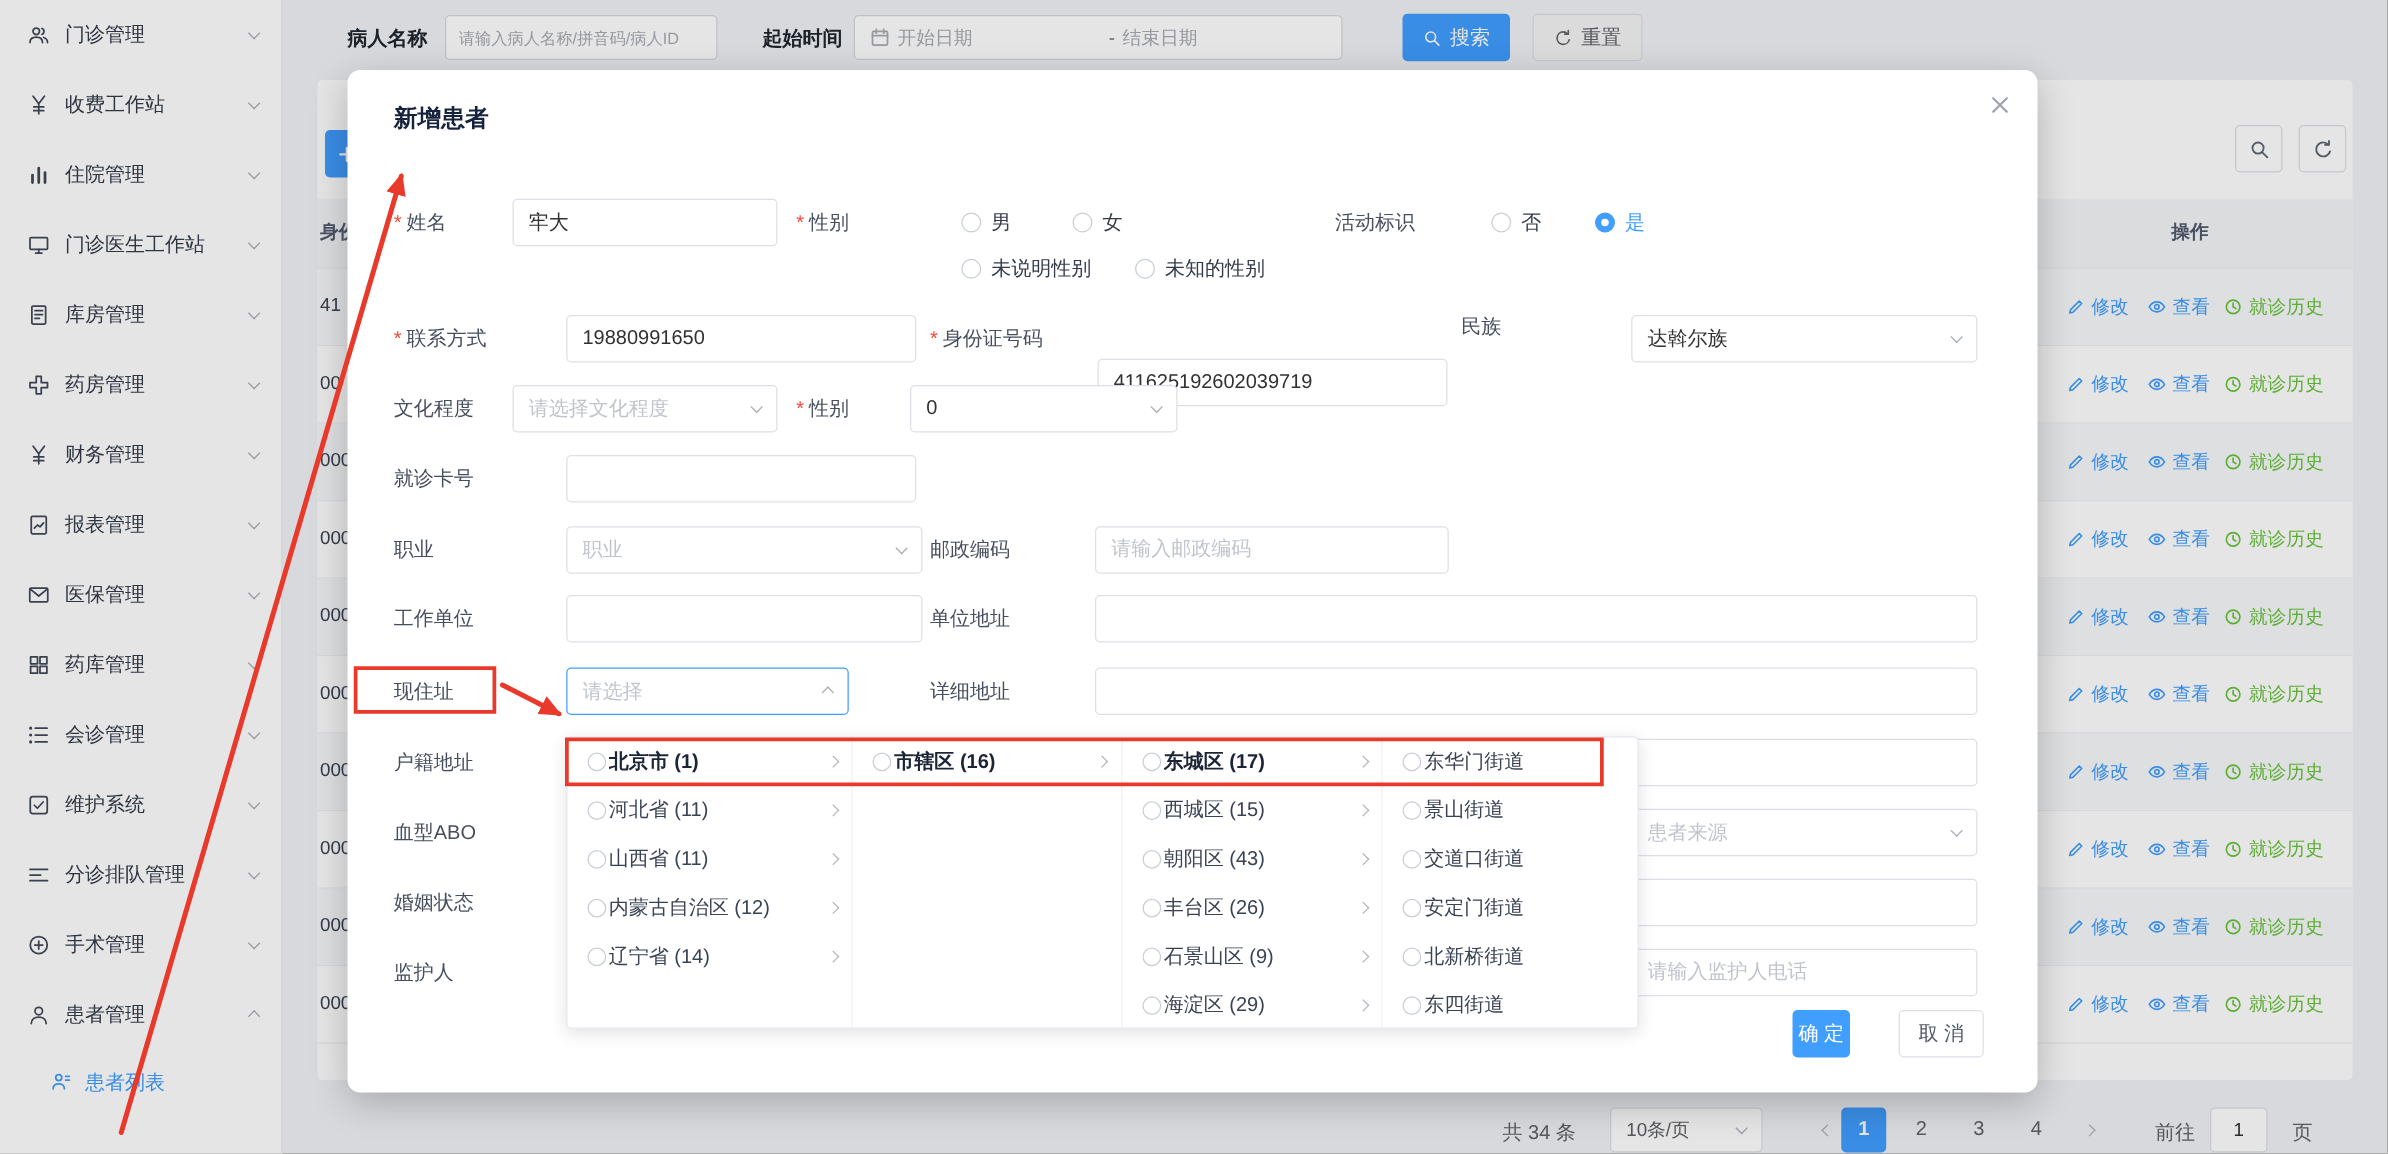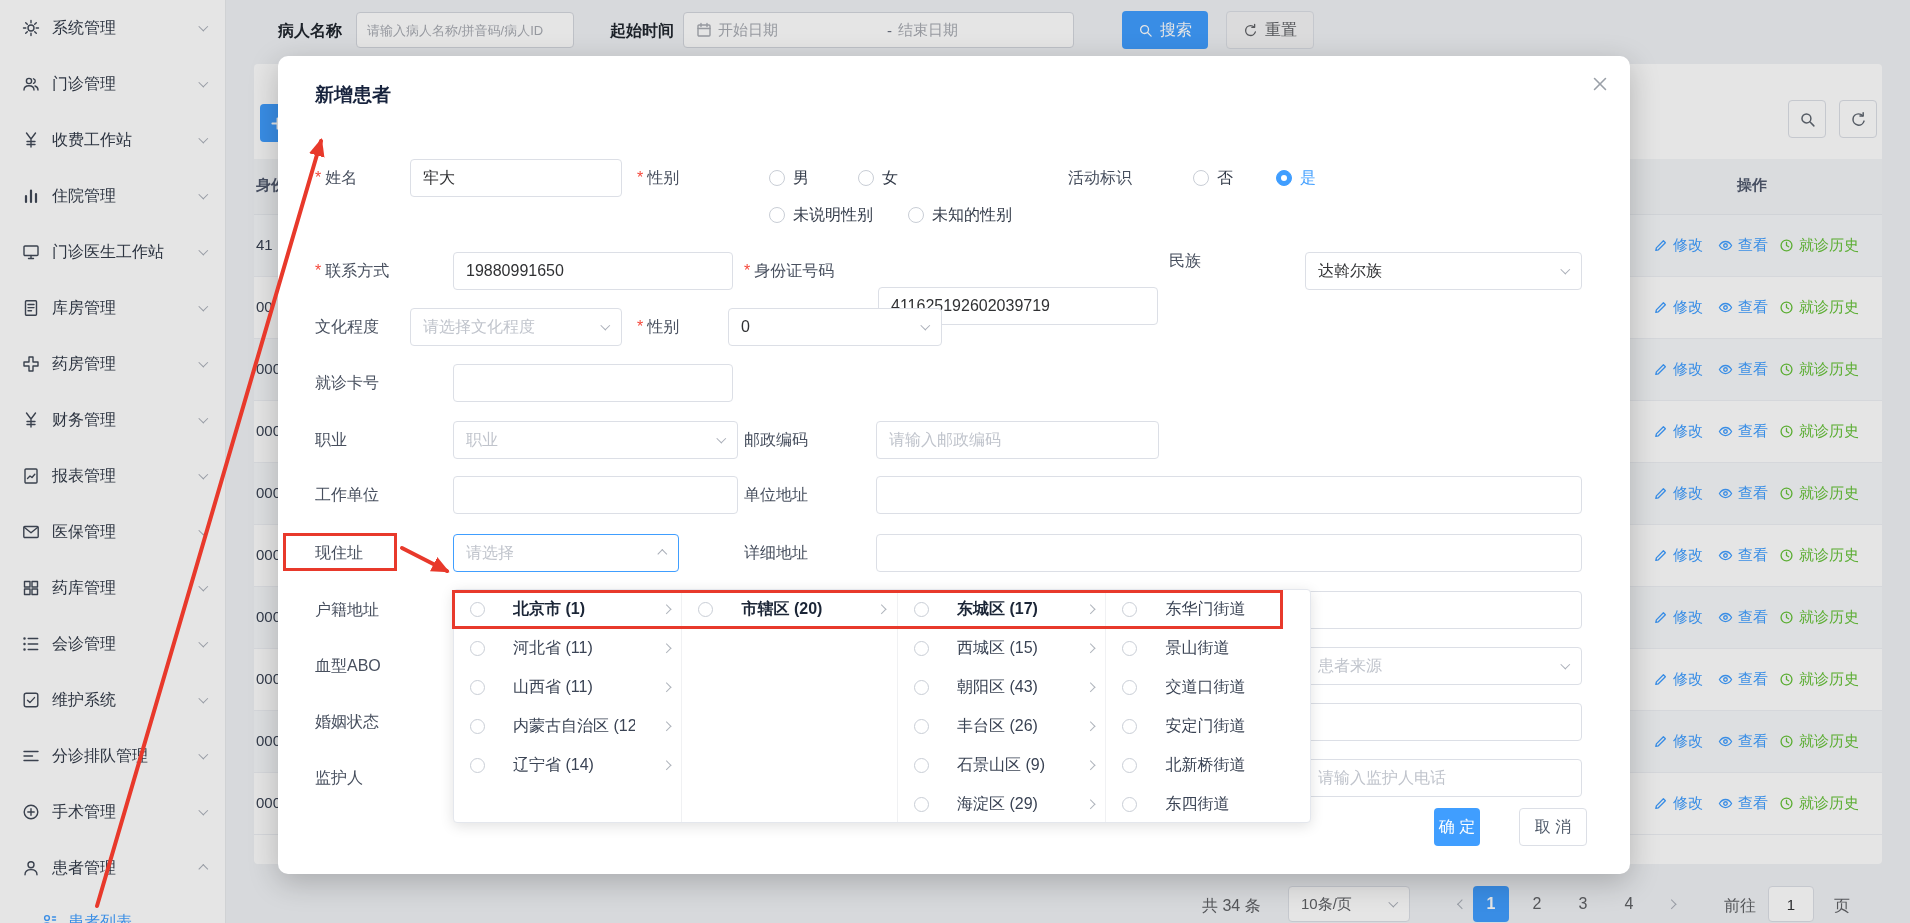--- a/index.html
+++ b/index.html
@@ -86,47 +86,39 @@
   .radio{position:absolute;display:flex;align-items:center;gap:8px;height:20px;font-size:16px;color:#333b49;cursor:pointer;}
   .rdot{width:16px;height:16px;border-radius:50%;border:1px solid #c9ced6;background:#fff;position:relative;flex:none;}
   .radio.checked .rdot{background:#409eff;border-color:#409eff;}
   .radio.checked .rdot::after{content:"";position:absolute;inset:4px;background:#fff;border-radius:50%;}
   .radio.checked{color:#409eff;}
 
   
   .cascader{position:absolute;left:175px;top:533px;width:858px;height:234px;background:#fff;border:1px solid #e4e7ed;border-radius:4px;box-shadow:0 3px 14px rgba(0,0,0,0.12);display:flex;z-index:5;}
   .cas-col{height:100%;border-right:1px solid #f0f1f3;overflow:hidden;}
   .cas-col:last-child{border-right:none;}
-  .cas-item{display:flex;align-items:center;height:39px;padding:0 12px 0 16px;gap:28px;font-size:16px;color:#3a4354;cursor:pointer;}
+  .cas-item{display:flex;align-items:center;height:39px;padding:0 12px 0 16px;gap:2px;font-size:16px;color:#3a4354;cursor:pointer;}
   .cdot{width:15px;height:15px;border:1px solid #c9ced6;border-radius:50%;flex:none;background:#fff;}
   .clbl{flex:1;white-space:nowrap;overflow:hidden;}
   .cas-item.selected{font-weight:700;color:#1b2536;}
   .cas-item .chev{border-color:#b0b5bd;}
 
   .btn-confirm{position:absolute;left:1156px;top:752px;width:46px;height:38px;background:#409eff;color:#fff;border-radius:4px;font-size:16px;}
   .btn-cancel{position:absolute;left:1241px;top:752px;width:68px;height:38px;background:#fff;color:#4e5969;border:1px solid #dcdfe6;border-radius:4px;font-size:16px;}
 
   
   .anno-box{position:absolute;border:3px solid #e8392b;z-index:120;pointer-events:none;}
   .anno-svg{position:absolute;left:0;top:0;width:1910px;height:923px;z-index:121;pointer-events:none;}
 </style>
 </head>
 <body>
 
 <div class="screen">
 
   <aside class="sidebar">
-    <div class="side-item">
-      <svg class="sicon" viewBox="0 0 18 18">
-          <circle cx="9" cy="9" r="3"></circle>
-          <path d="M9 1.5v2.3M9 14.2v2.3M1.5 9h2.3M14.2 9h2.3M3.7 3.7l1.6 1.6M12.7 12.7l1.6 1.6M14.3 3.7l-1.6 1.6M5.3 12.7l-1.6 1.6"></path>
-        </svg>
-      <span class="slbl">系统管理</span>
-      <i class="chev down sm"></i>
-    </div>
     <div class="side-item">
       <svg class="sicon" viewBox="0 0 18 18">
           <circle cx="7" cy="6" r="2.6"></circle>
           <path d="M2 15c0-2.8 2.2-4.3 5-4.3s5 1.5 5 4.3M11.5 3.8a2.4 2.4 0 010 4.6M13 11c1.8.6 3 1.9 3 4"></path>
         </svg>
       <span class="slbl">门诊管理</span>
       <i class="chev down sm"></i>
     </div>
     <div class="side-item">
       <svg class="sicon" viewBox="0 0 18 18">
@@ -673,21 +665,21 @@
           </div>
         <div class="cas-item">
             <span class="cdot"></span>
             <span class="clbl">辽宁省 (14)</span>
             <i class="chev right sm"></i>
           </div>
       </div>
       <div class="cas-col" style="width:216px">
         <div class="cas-item selected">
             <span class="cdot"></span>
-            <span class="clbl">市辖区 (20)</span>
+            <span class="clbl">市辖区 (16)</span>
             <i class="chev right sm"></i>
           </div>
       </div>
       <div class="cas-col" style="width:209px">
         <div class="cas-item selected">
             <span class="cdot"></span>
             <span class="clbl">东城区 (17)</span>
             <i class="chev right sm"></i>
           </div>
         <div class="cas-item">

